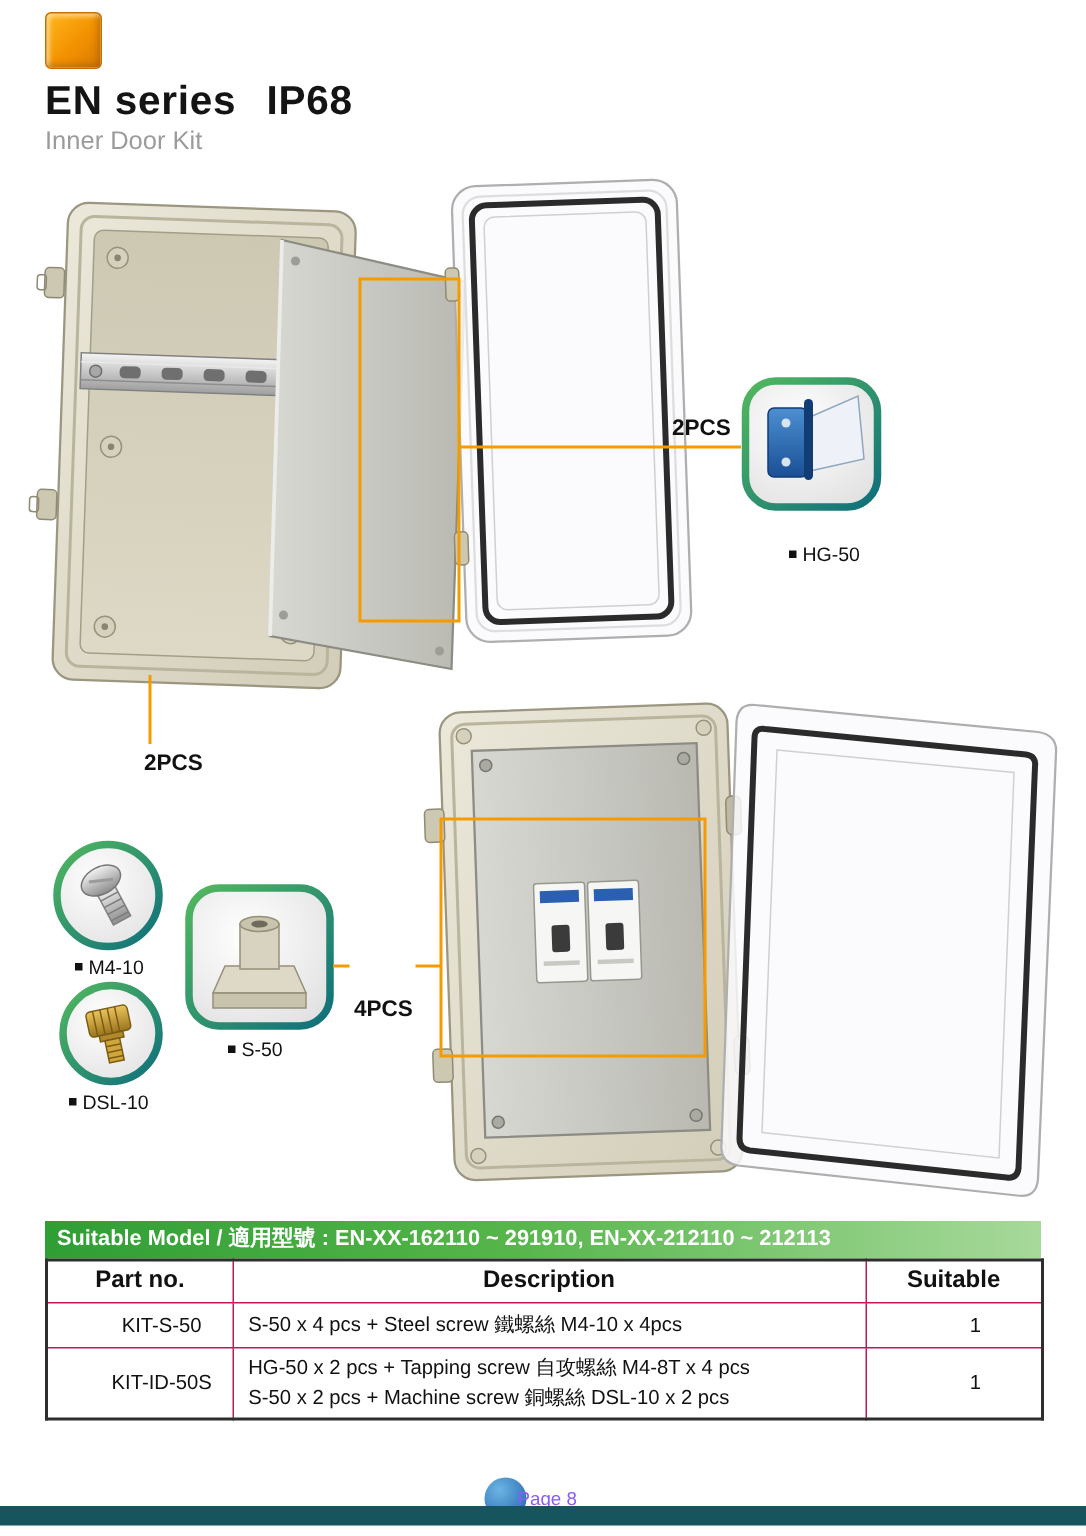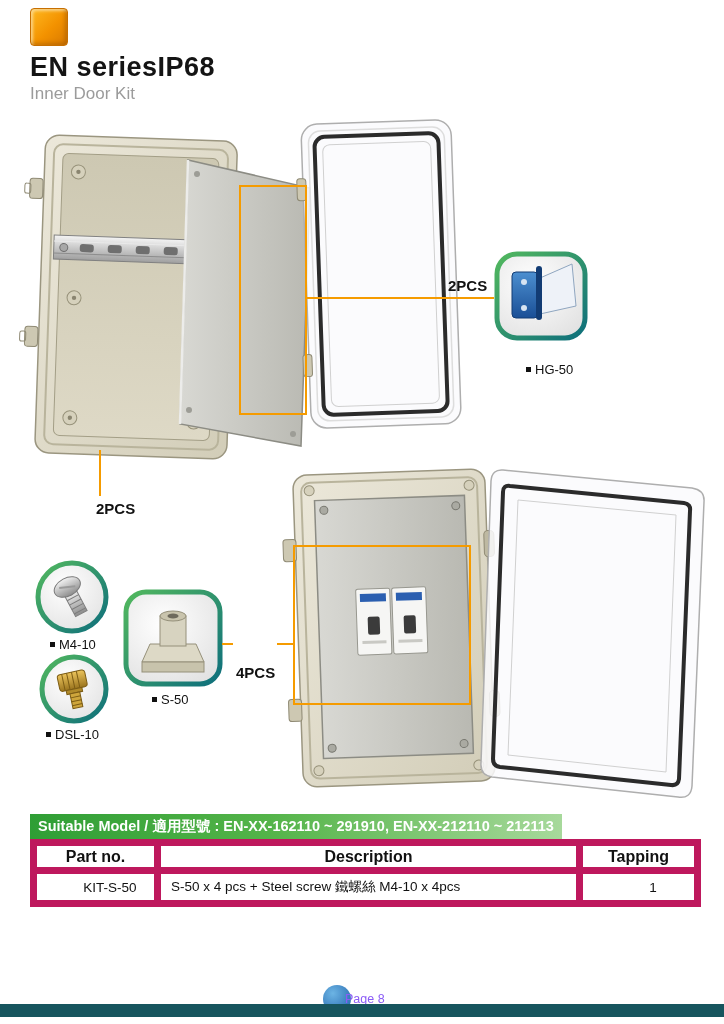--- a/index.html
+++ b/index.html
@@ -11,38 +11,38 @@
     overflow:hidden;
     color:#111;
   }
   .logo {
     position:absolute; left:30px; top:8px; width:38px; height:38px;
     background:linear-gradient(135deg,#ffb81f 0%,#f39200 55%,#d97a00 100%);
     border:1px solid #c76f00; border-radius:4px;
     box-shadow:inset -2px -2px 4px rgba(120,60,0,.35), inset 2px 2px 3px rgba(255,230,170,.8);
   }
   .title-row { position:absolute; left:30px; top:52px; font-size:27px; font-weight:bold; color:#141414; letter-spacing:.5px; }
-  .title-row .ip { }
+  .title-row .ip { margin-left:20px; }
   .subtitle { position:absolute; left:30px; top:84px; font-size:17px; color:#9b9b9b; }
   .illustration { position:absolute; left:0; top:0; pointer-events:none; }
   .qty-label { position:absolute; font-weight:bold; font-size:15px; color:#111; }
   .part-label { position:absolute; font-size:13px; color:#111; display:flex; align-items:center; gap:4px; }
   .part-label .bullet { width:5px; height:5px; background:#111; display:inline-block; flex:none; }
   .model-bar {
-    position:absolute; left:30px; top:814px; width:532px; height:25px;
+    position:absolute; left:30px; top:814px; width:664px; height:25px;
     background:linear-gradient(90deg,#2f9e35 0%,#54b449 45%,#a7d99b 100%);
     color:#fff; font-weight:bold; font-size:14.5px; line-height:25px; padding-left:8px;
     white-space:nowrap; overflow:hidden;
   }
   .spec-table {
     position:absolute; left:30px; top:839px; width:664px;
     border-collapse:collapse; font-size:13.5px; color:#111;
     border:2px solid #2e2e2e; table-layout:fixed;
   }
-  .spec-table th, .spec-table td { border:7px solid #be185d; }
+  .spec-table th, .spec-table td { border:1px solid #be185d; }
   .spec-table th { font-size:16px; height:28px; font-weight:bold; background:#fff; }
   .spec-table td.part, .spec-table td.pack { text-align:center;padding-left:29px; }
   .spec-table td { height:30px; }
   .spec-table td.desc { padding:3px 10px; line-height:1.5; }
   .footer-bar { position:absolute; left:0; top:1004px; width:724px; height:13px; background:#17555e; }
   .page-circle {
     position:absolute; left:323px; top:985px; width:28px; height:28px; border-radius:50%;
     background:radial-gradient(circle at 35% 30%, #6cb4e4, #1d5fa8);
   }
   .page-num { position:absolute; left:345px; top:992px; font-size:12.5px; color:#8b5cf6; }
@@ -284,29 +284,37 @@
 <table class="spec-table">
   <colgroup>
       <col style="width:124px">
       <col style="width:422px">
       <col style="width:118px">
     </colgroup>
   <thead>
     <tr>
       <th>Part no.</th>
       <th>Description</th>
-      <th>Tapping</th>
+      <th>Suitable</th>
     </tr>
   </thead>
   <tbody>
     <tr>
       <td class="part">KIT-S-50</td>
       <td class="desc">
         <div>S-50 x 4 pcs + Steel screw 鐵螺絲 M4-10 x 4pcs</div>
       </td>
       <td class="pack">1</td>
     </tr>
+    <tr>
+      <td class="part">KIT-ID-50S</td>
+      <td class="desc">
+        <div>HG-50 x 2 pcs + Tapping screw 自攻螺絲 M4-8T x 4 pcs</div>
+        <div>S-50 x 2 pcs + Machine screw 銅螺絲 DSL-10 x 2 pcs</div>
+      </td>
+      <td class="pack">1</td>
+    </tr>
   </tbody>
 </table>
 
 <div class="page-circle"></div>
 <div class="page-num">Page 8</div>
 <div class="footer-bar"></div>
 
 </body></html>

